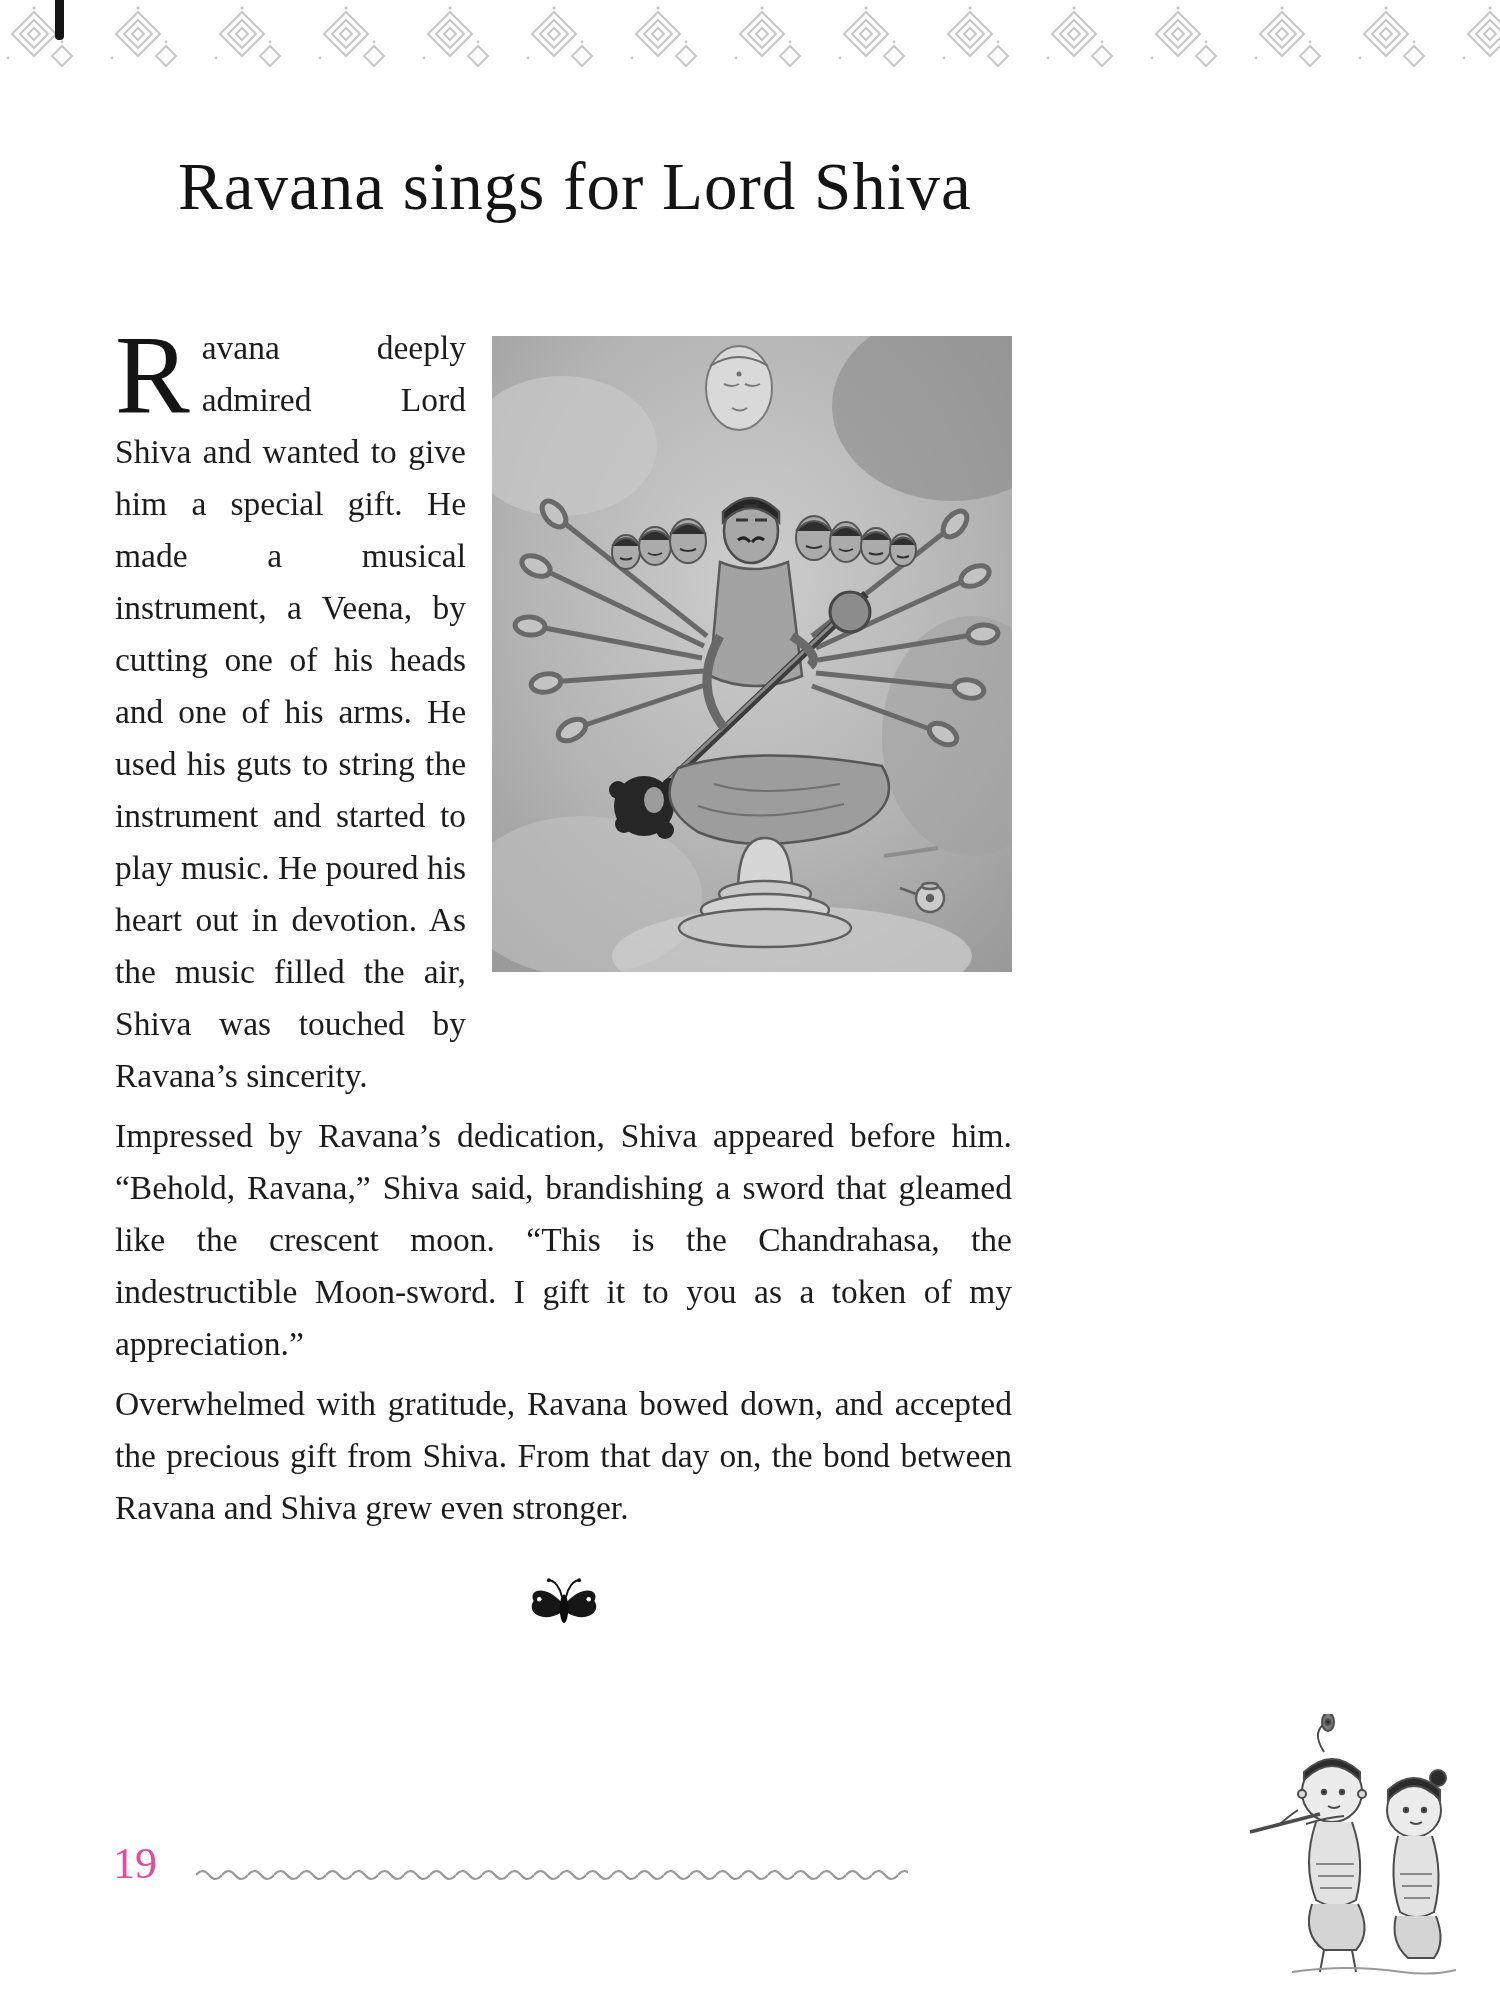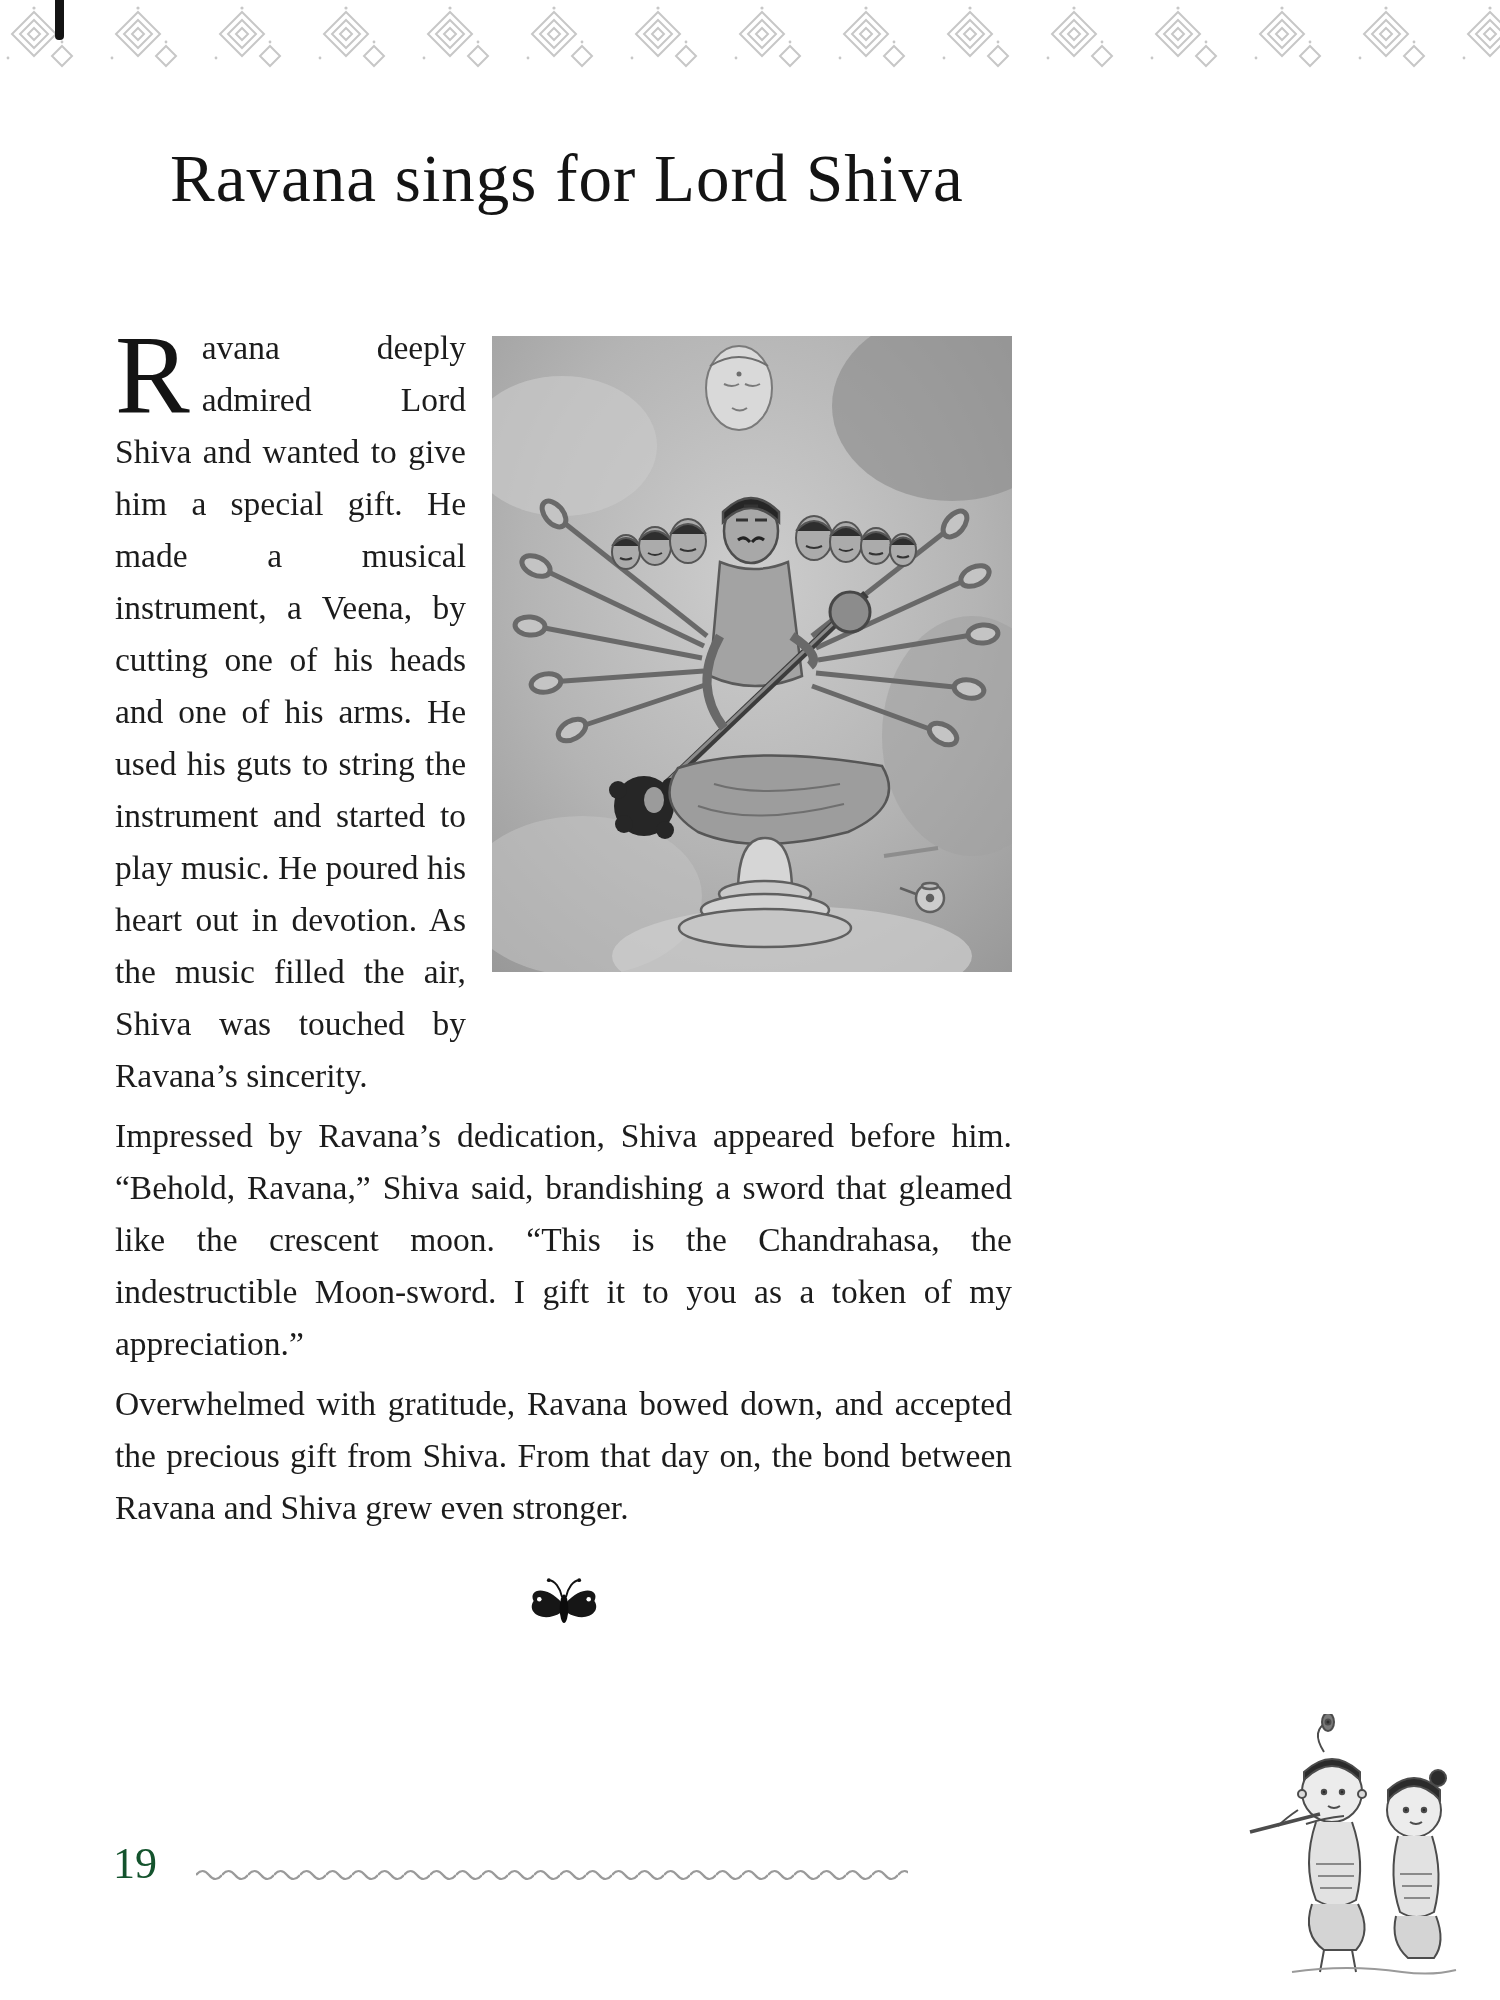--- a/index.html
+++ b/index.html
@@ -28,21 +28,21 @@
     background:#b9b9b9;
   }
   .illu svg{display:block;width:100%;height:100%;}
   .dropcap{
     float:left;font-size:112px;line-height:84px;
     padding:10px 12px 0 0;color:#141414;
   }
   p{margin:0;}
   p + p{margin-top:8px;}
   .ornament{clear:both;text-align:center;margin-top:40px;}
-  .page-number{position:absolute;left:113px;top:1838px;font-size:44px;color:#14532d;text-align:center;}
+  .page-number{position:absolute;left:113px;top:1838px;font-size:44px;color:#ec4899;text-align:center;}
   .squiggle{position:absolute;left:196px;top:1866px;}
   .footer-art{position:absolute;right:38px;bottom:14px;}
 </style>
 </head>
 <body>
 
 <div class="page">
 
   <div class="border-strip">
     <svg width="1500" height="70" viewBox="0 0 1500 70" xmlns="http://www.w3.org/2000/svg">
@@ -57,21 +57,21 @@
             <circle cx="62" cy="36" r="1.4" fill="#c7c7c7" stroke="none"></circle>
             <circle cx="8" cy="52" r="1.4" fill="#c7c7c7" stroke="none"></circle>
           </g>
         </pattern>
       </defs>
       <rect x="0" y="0" width="1500" height="70" fill="url(#diam)"></rect>
     </svg>
   </div>
   <div class="corner-mark"></div>
 
-  <h1 class="title" style="margin:0;font-weight:normal;">Ravana sings for Lord Shiva</h1>
+  <h1 class="title" style="margin:8px;font-weight:normal;">Ravana sings for Lord Shiva</h1>
 
   <div class="content">
 
     <div class="illu">
       <svg viewBox="0 0 520 636" xmlns="http://www.w3.org/2000/svg">
         <defs>
           <radialGradient id="bgg" cx="50%" cy="38%" r="80%">
             <stop offset="0%" stop-color="#cdcdcd"></stop>
             <stop offset="55%" stop-color="#b4b4b4"></stop>
             <stop offset="100%" stop-color="#989898"></stop>

